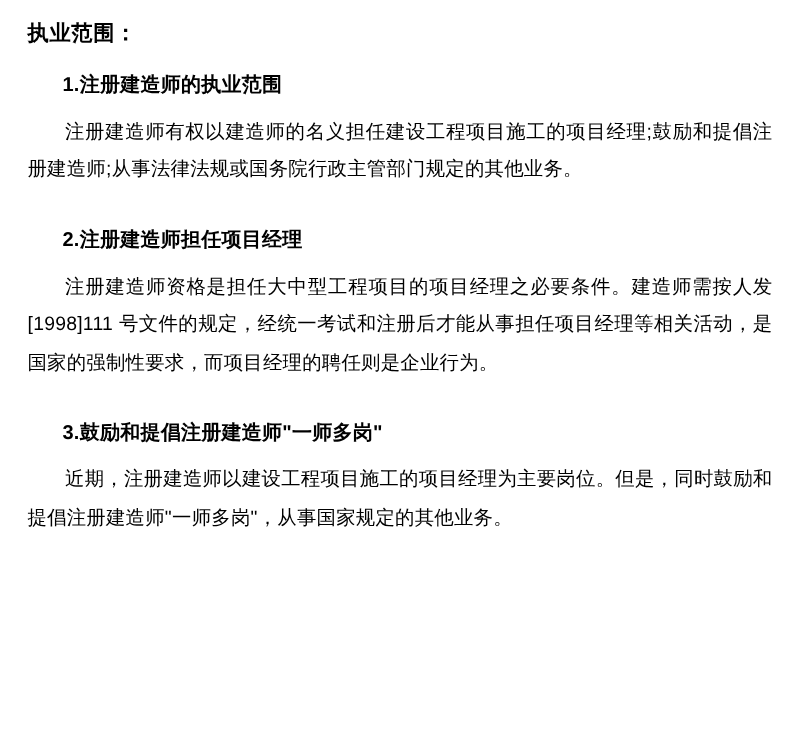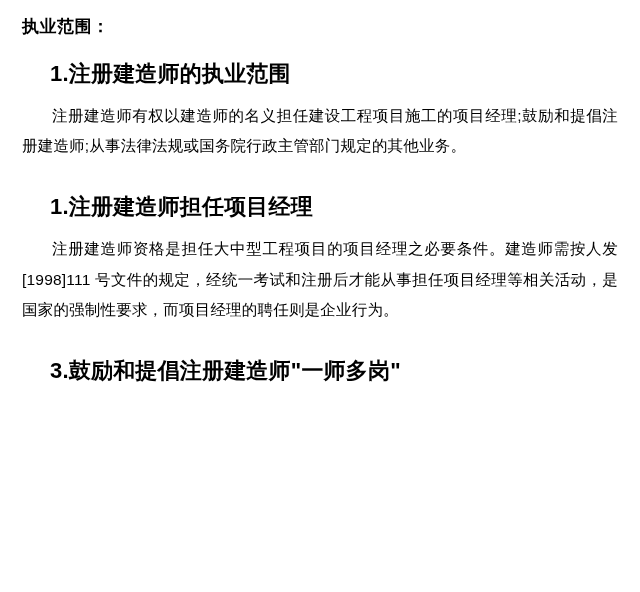--- a/index.html
+++ b/index.html
@@ -25,21 +25,21 @@
     font-size: 17px;
     font-weight: bold;
     letter-spacing: 0.5px;
     line-height: 1.5;
     margin: 0 0 16px 0;
   }
   .section {
     margin: 0 0 4px 0;
   }
   .section-heading {
-    font-size: 22px;
+    font-size: 16px;
     font-weight: bold;
     line-height: 1.6;
     text-indent: 28px;
     margin: 0 0 10px 0;
     letter-spacing: 0.2px;
   }
   .para {
     font-size: 15.5px;
     line-height: 1.95;
     text-indent: 30px;
@@ -63,23 +63,24 @@
   <h1 class="doc-title">执业范围：</h1>
 
   <div class="section">
     <h2 class="section-heading">1.注册建造师的执业范围</h2>
     <p class="para tight">注册建造师有权以建造师的名义担任建设工程项目施工的项目经理;鼓励和提倡注册建造师;从事法律法规或国务院行政主管部门规定的其他业务。</p>
   </div>
 
   <div class="block-gap"></div>
 
   <div class="section">
-    <h2 class="section-heading">1.注册建造师担任项目经理</h2>
+    <h2 class="section-heading">2.注册建造师担任项目经理</h2>
     <p class="para tight">注册建造师资格是担任大中型工程项目的项目经理之必要条件。建造师需按人发[1998]111 号文件的规定，经统一考试和注册后才能从事担任项目经理等相关活动，是国家的强制性要求，而项目经理的聘任则是企业行为。</p>
   </div>
 
   <div class="block-gap"></div>
 
   <div class="section">
     <h2 class="section-heading">3.鼓励和提倡注册建造师"一师多岗"</h2>
+    <p class="para">近期，注册建造师以建设工程项目施工的项目经理为主要岗位。但是，同时鼓励和提倡注册建造师"一师多岗"，从事国家规定的其他业务。</p>
   </div>
 
 </div>
 
 </body></html>

